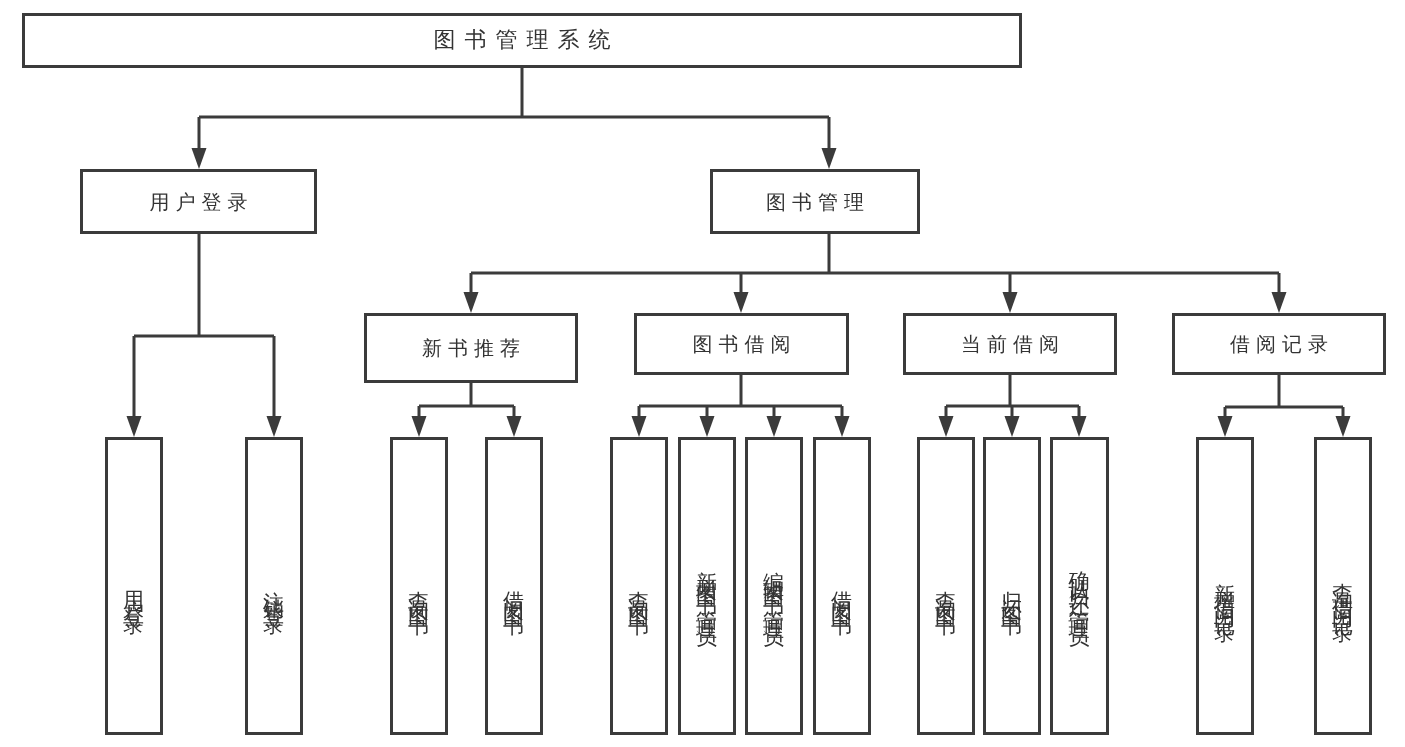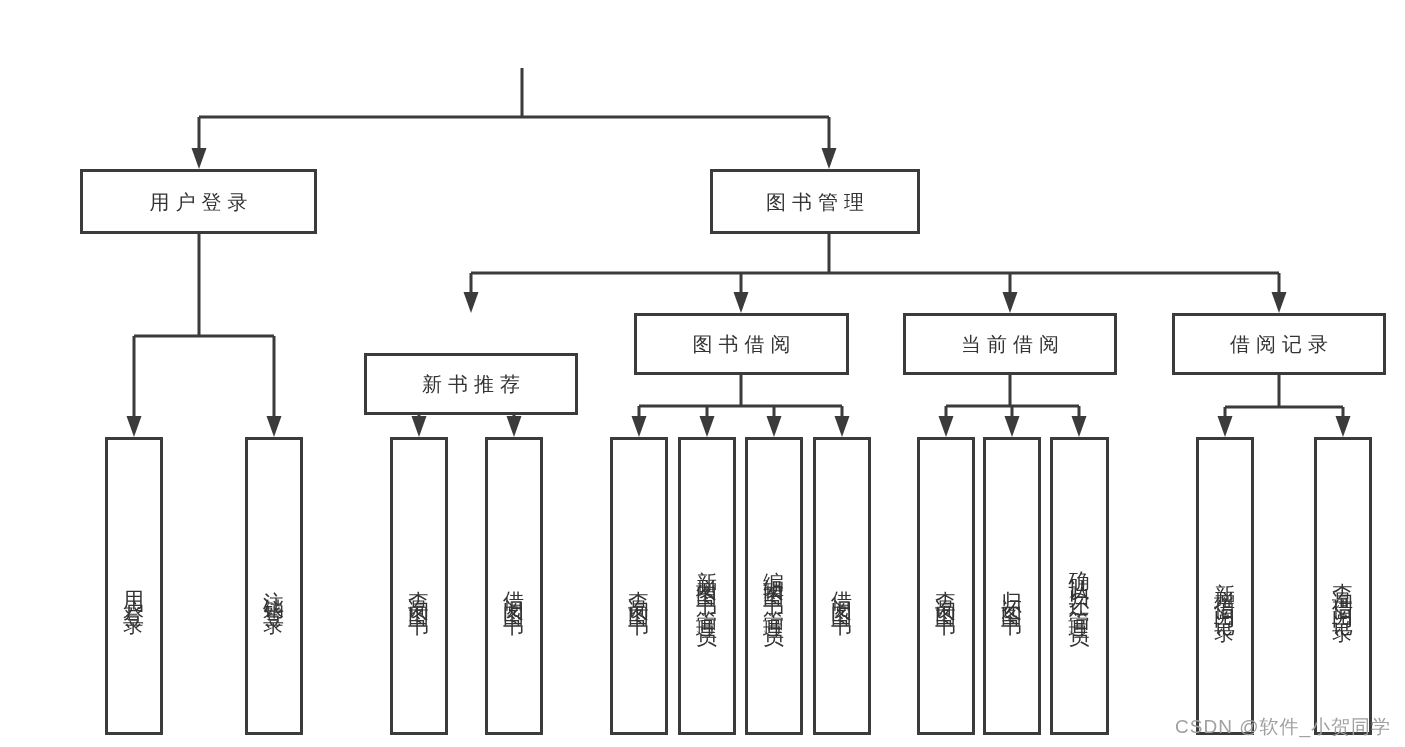--- a/index.html
+++ b/index.html
@@ -92,29 +92,32 @@
       <polygon points="766.5,416 781.5,416 774,437"></polygon>
       <polygon points="834.5,416 849.5,416 842,437"></polygon>
       <polygon points="938.5,416 953.5,416 946,437"></polygon>
       <polygon points="1004.5,416 1019.5,416 1012,437"></polygon>
       <polygon points="1071.5,416 1086.5,416 1079,437"></polygon>
       <polygon points="1217.5,416 1232.5,416 1225,437"></polygon>
       <polygon points="1335.5,416 1350.5,416 1343,437"></polygon>
     </g>
   </svg>
 
+  <div class="node root" style="left:22px;top:13px;width:1000px;height:55px;">
+    <span class="hlabel">图书管理系统</span>
+  </div>
 
   <div class="node" style="left:80px;top:169px;width:237px;height:65px;">
     <span class="hlabel">用户登录</span>
   </div>
   <div class="node" style="left:710px;top:169px;width:210px;height:65px;">
     <span class="hlabel">图书管理</span>
   </div>
 
-  <div class="node" style="left:364px;top:313px;width:214px;height:62px;margin-top:40px;">
+  <div class="node" style="left:364px;top:313px;width:214px;height:70px;">
     <span class="hlabel">新书推荐</span>
   </div>
   <div class="node" style="left:634px;top:313px;width:215px;height:62px;text-align:center;">
     <span class="hlabel">图书借阅</span>
   </div>
   <div class="node" style="left:903px;top:313px;width:214px;height:62px;">
     <span class="hlabel">当前借阅</span>
   </div>
   <div class="node" style="left:1172px;top:313px;width:214px;height:62px;">
     <span class="hlabel">借阅记录</span>
@@ -157,15 +160,14 @@
     <span class="vlabel">确认归还（管理员）</span>
   </div>
 
   <div class="node" style="left:1196px;top:437px;width:58px;height:298px;">
     <span class="vlabel">新增借阅记录</span>
   </div>
   <div class="node" style="left:1314px;top:437px;width:58px;height:298px;">
     <span class="vlabel">查询借阅记录</span>
   </div>
 
-  <div class="watermark">CSDN @软件_小贺同学</div>
 
 </div>
 
 </body></html>

